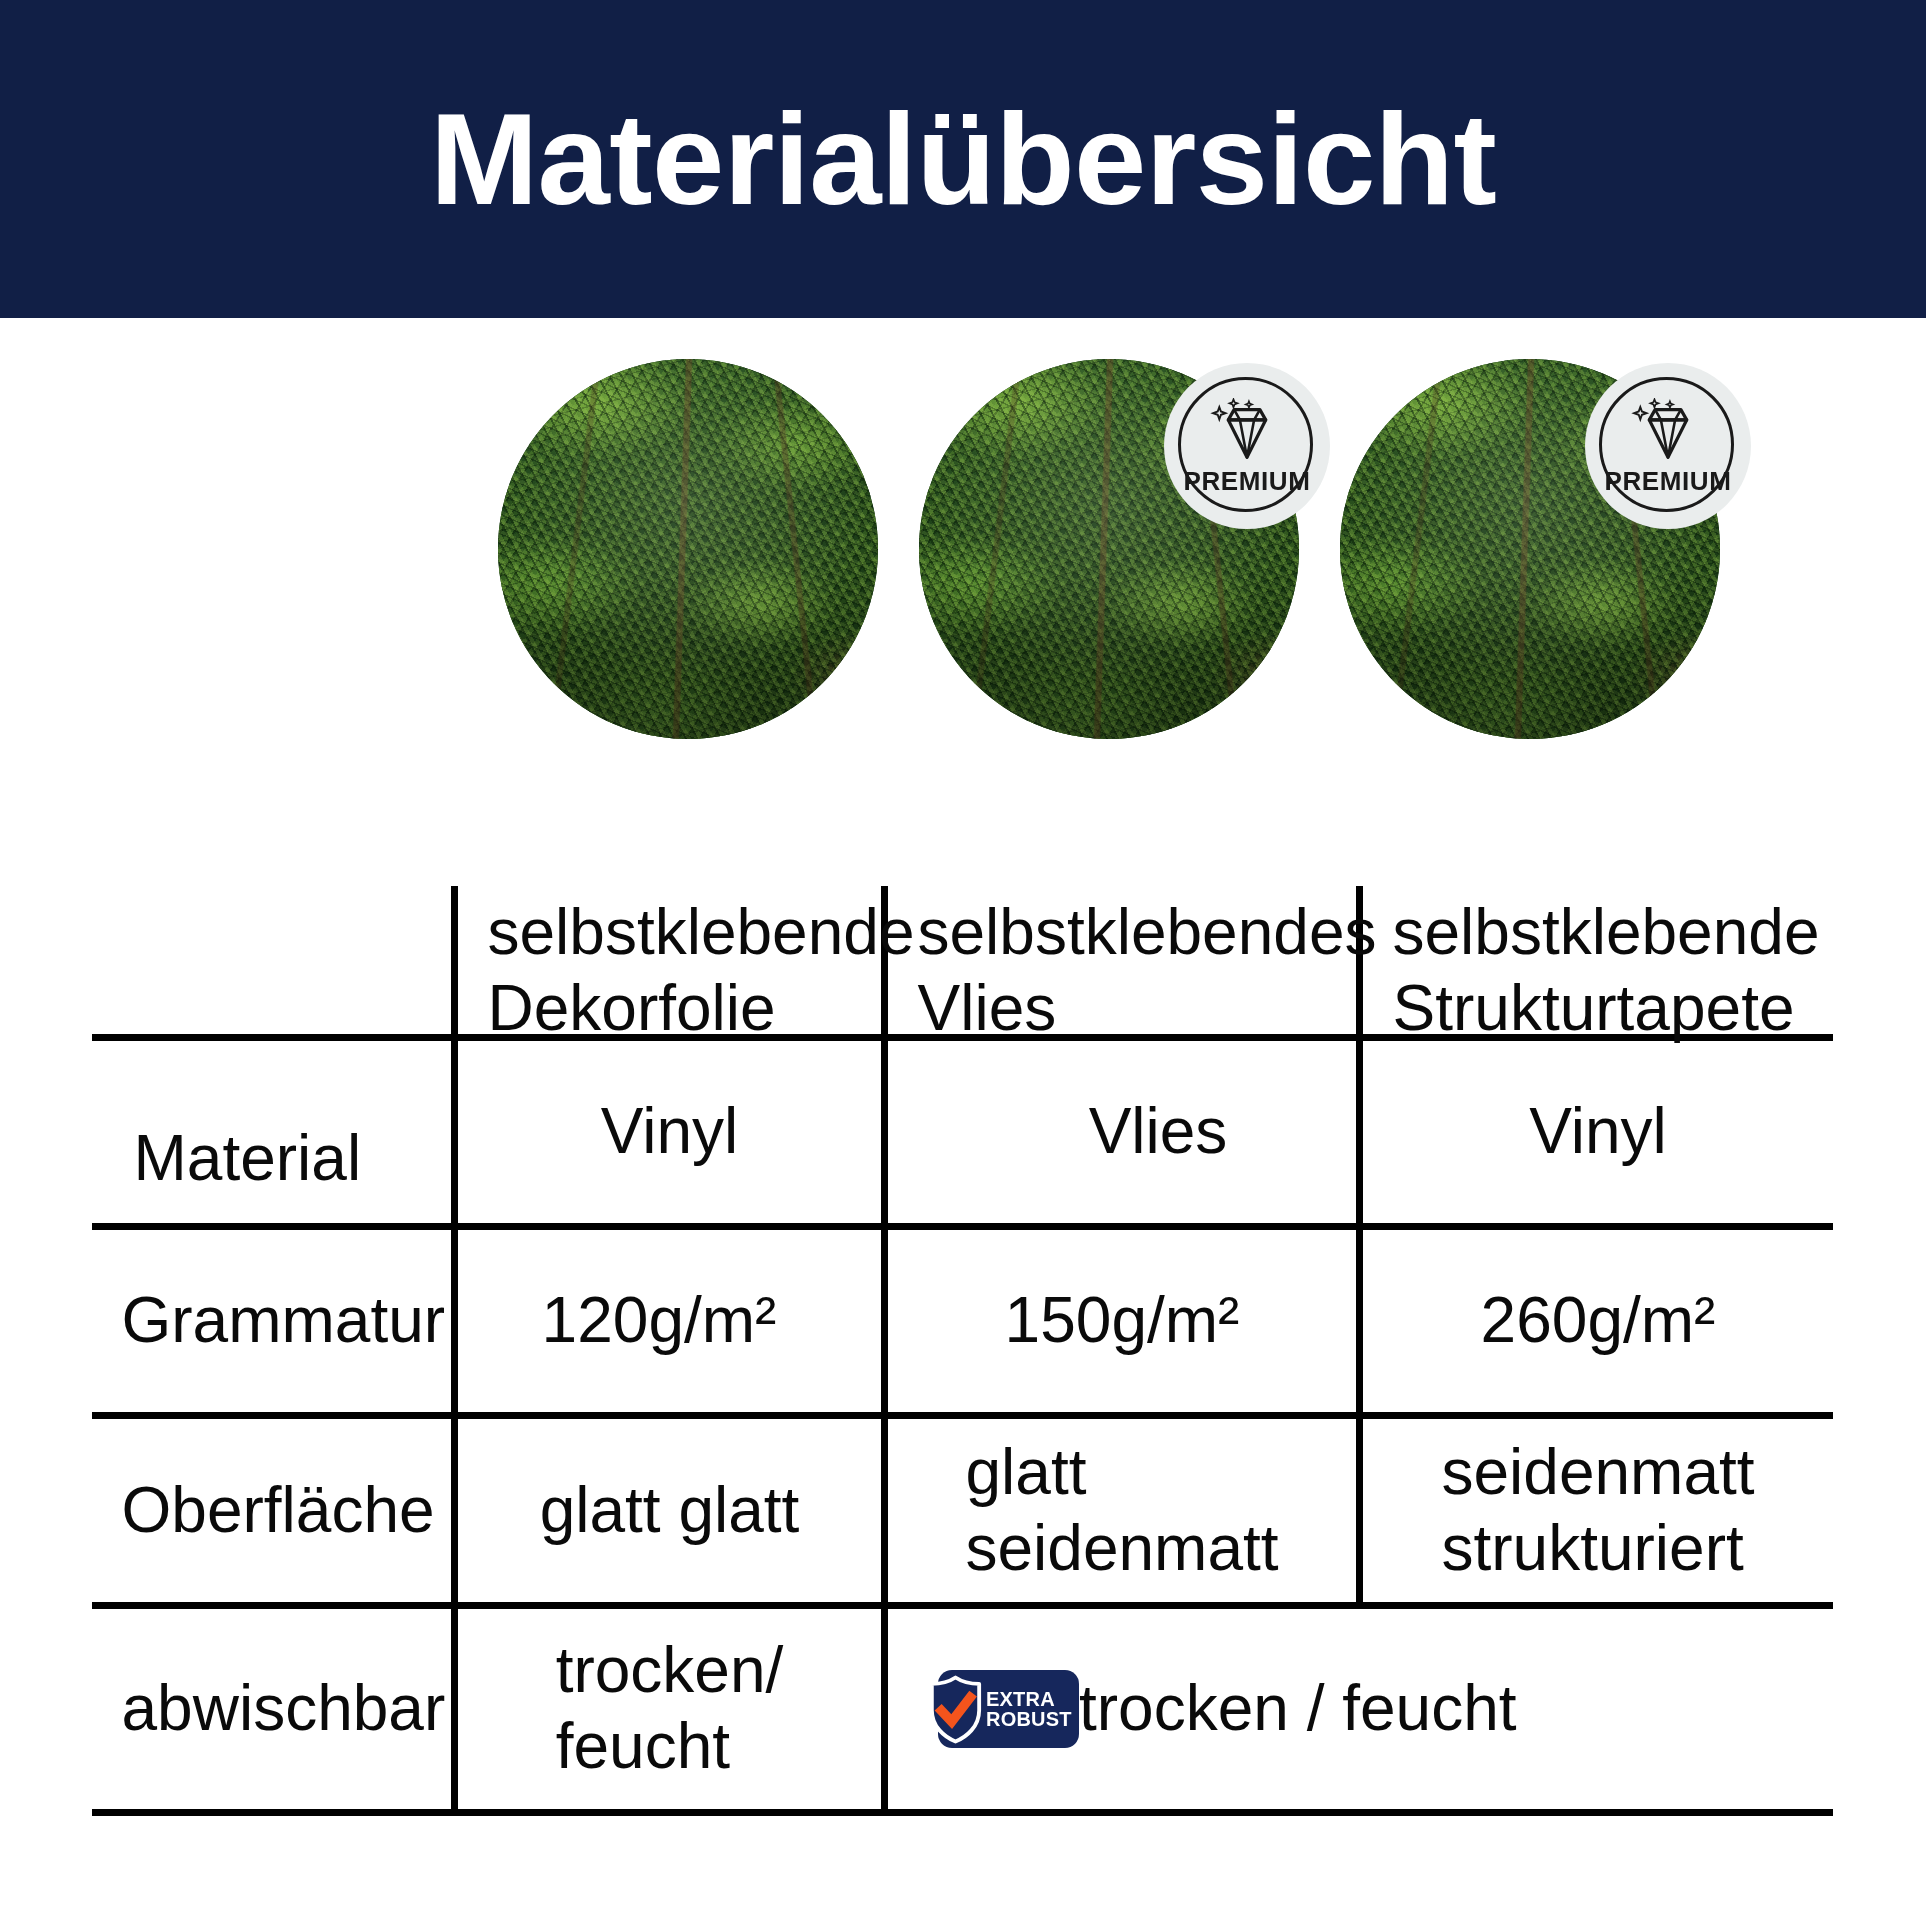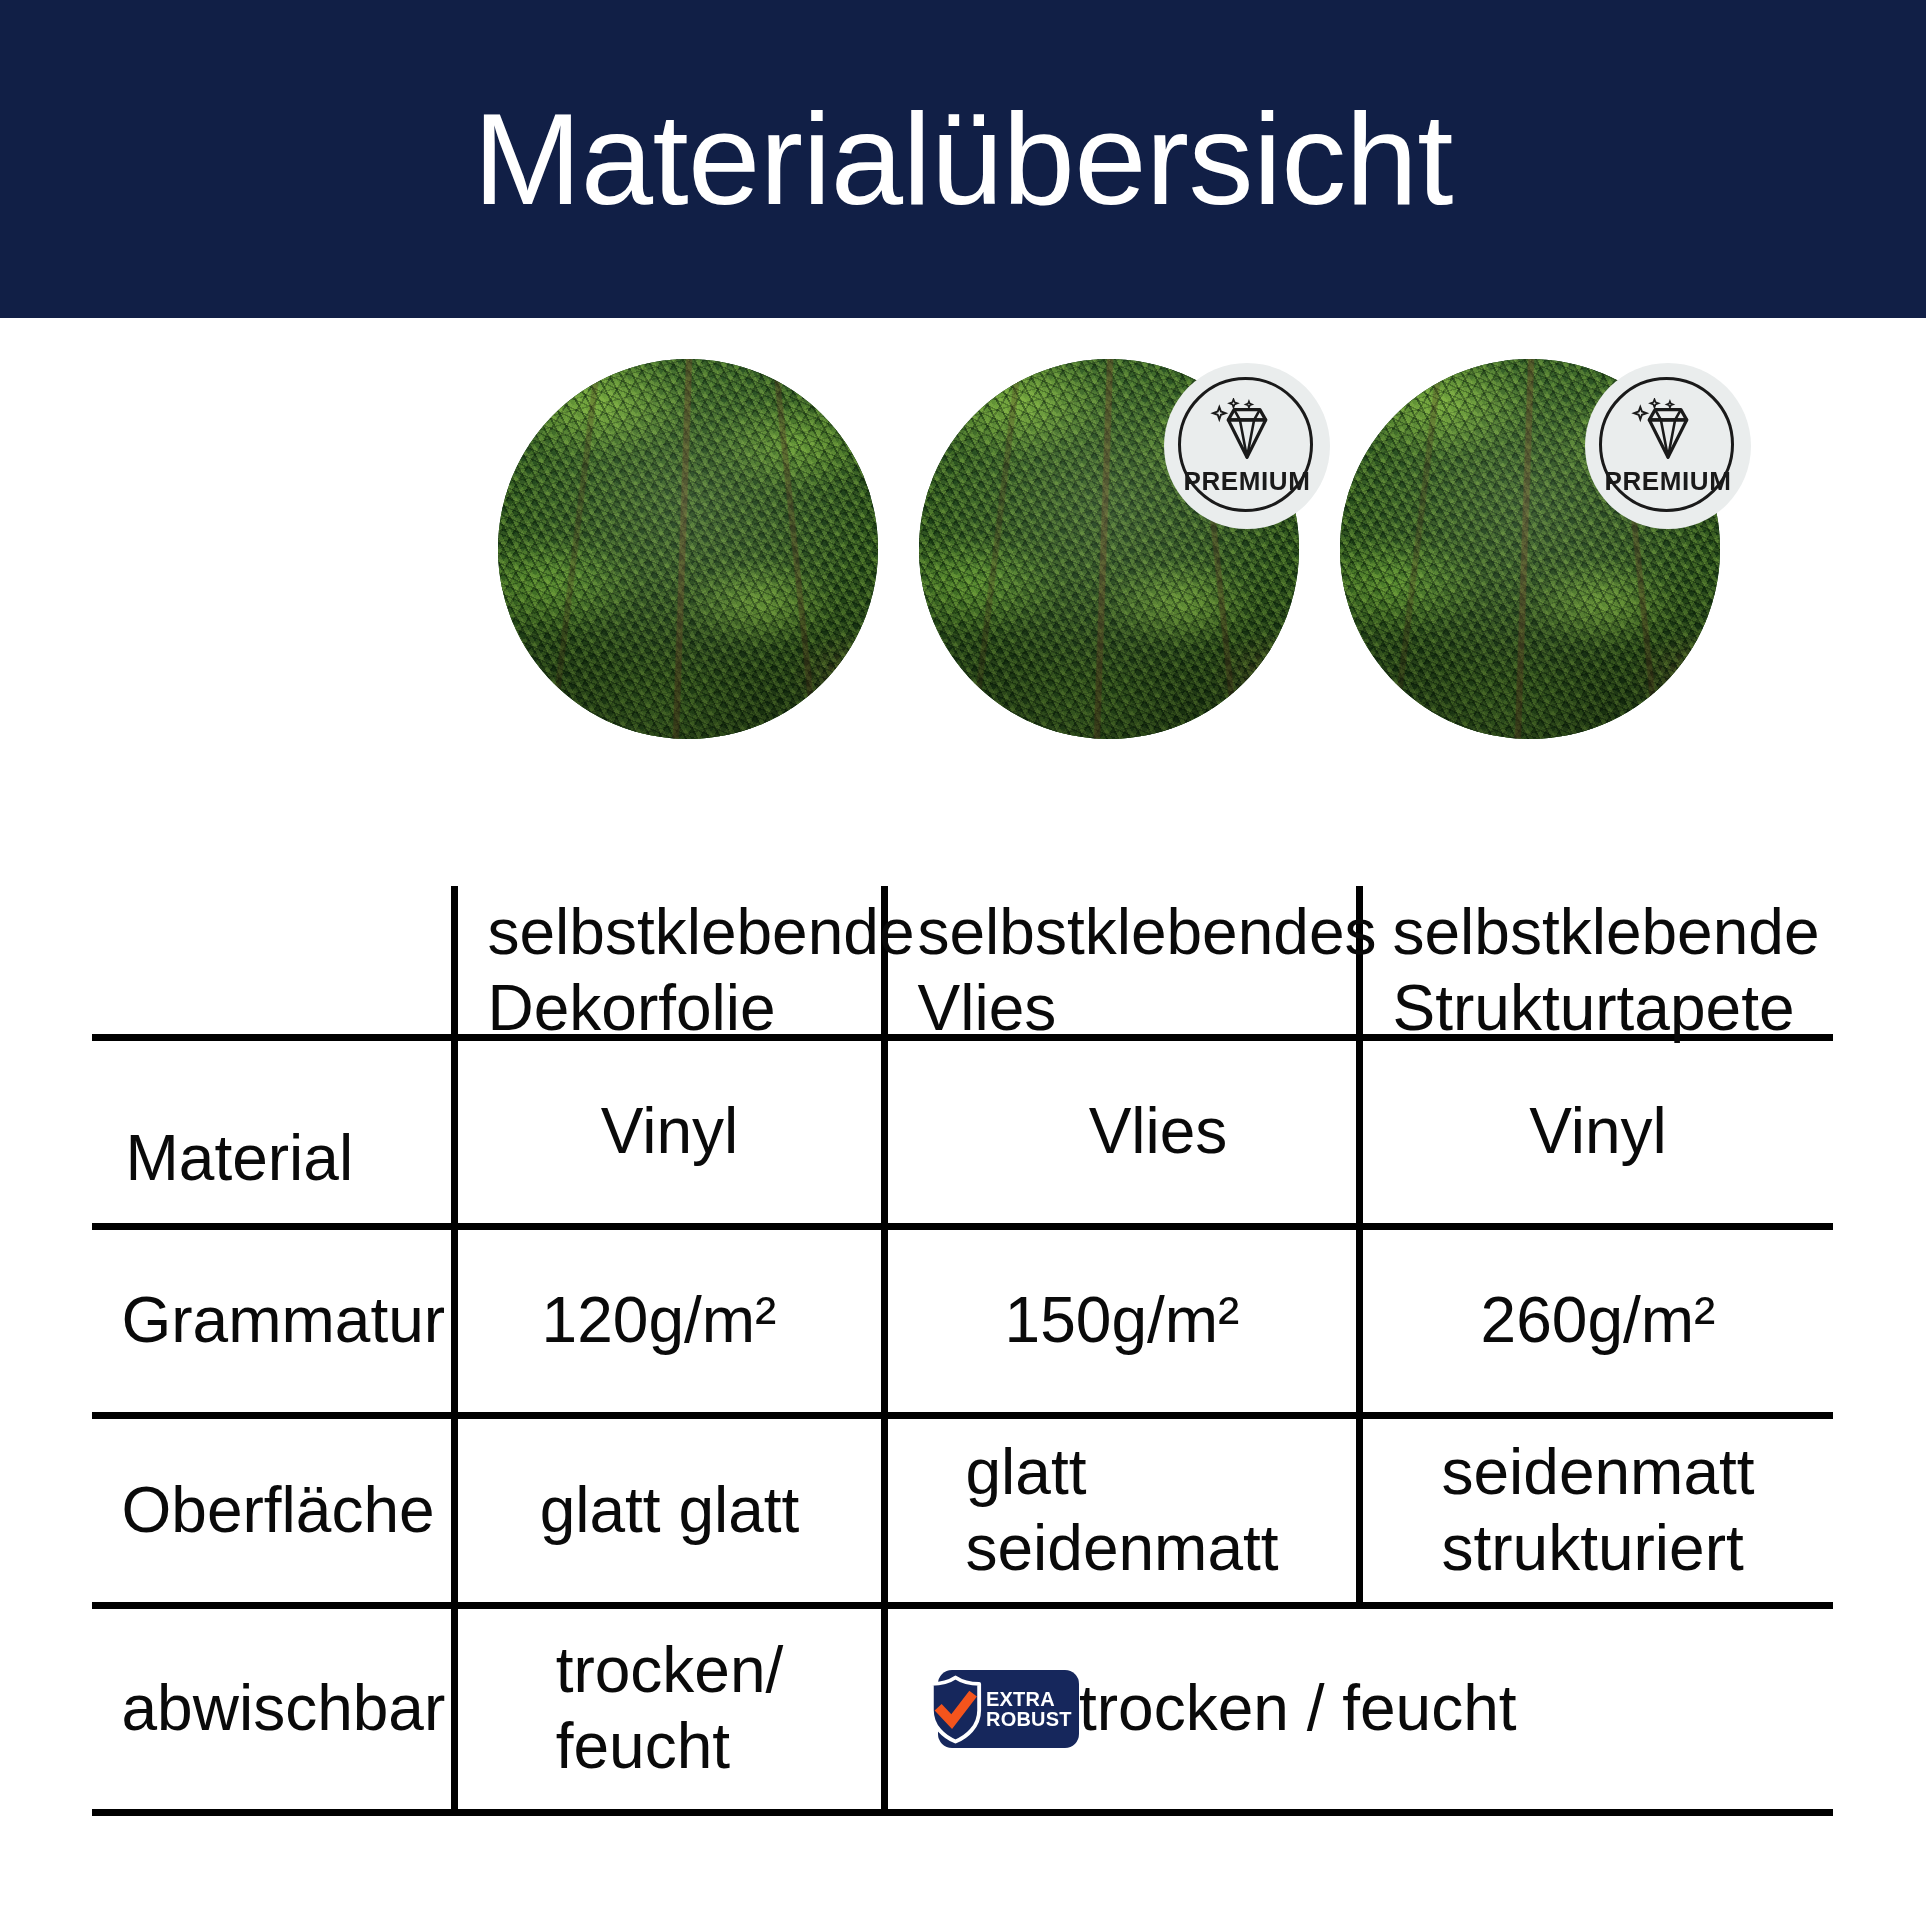--- a/index.html
+++ b/index.html
@@ -23,21 +23,21 @@
     width: 1926px;
     height: 318px;
     background: #111f46;
     display: flex;
     align-items: center;
     justify-content: center;
   }
   #header-title {
     color: #ffffff;
     font-size: 130px;
-    font-weight: normal;
+    font-weight: bold;
     letter-spacing: -0.6px;
     line-height: 1;
     white-space: nowrap;
   }
 
   
   #swatch-row {
     position: absolute;
     left: 0;
     top: 354px;
@@ -300,21 +300,21 @@
     <div class="hline" style="top:923px;"></div>
 
     <div class="vline" style="left:359px; top:0; height:930px;"></div>
     <div class="vline" style="left:789px; top:0; height:930px;"></div>
     <div class="vline" style="left:1264px; top:0; height:723px;"></div>
 
     <div class="cell left" style="left:366px; top:0; width:423px; height:148px; align-items:flex-start; padding-top:9px;">selbstklebende Dekorfolie</div>
     <div class="cell left" style="left:796px; top:0; width:468px; height:148px; align-items:flex-start; padding-top:9px;">selbstklebendes Vlies</div>
     <div class="cell left" style="left:1271px; top:0; width:470px; height:148px; align-items:flex-start; padding-top:9px;">selbstklebende Strukturtapete</div>
 
-    <div class="cell left" style="left:4px; top:155px; width:359px; height:236px;text-align:center;">Material</div>
+    <div class="cell left" style="left:12px; top:155px; width:359px; height:236px;text-align:center;">Material</div>
     <div class="cell center" style="left:366px; top:155px; width:423px; height:182px;">Vinyl</div>
     <div class="cell center" style="left:796px; top:155px; width:540px; height:182px;">Vlies</div>
     <div class="cell center" style="left:1271px; top:155px; width:470px; height:182px;">Vinyl</div>
 
     <div class="cell left" style="left:0; top:344px; width:359px; height:182px;">Grammatur</div>
     <div class="cell center" style="left:366px; top:344px; width:402px; height:182px;">120g/m²</div>
     <div class="cell center" style="left:796px; top:344px; width:468px; height:182px;">150g/m²</div>
     <div class="cell center" style="left:1271px; top:344px; width:470px; height:182px;">260g/m²</div>
 
     <div class="cell left" style="left:0; top:534px; width:359px; height:182px;">Oberfläche</div>

